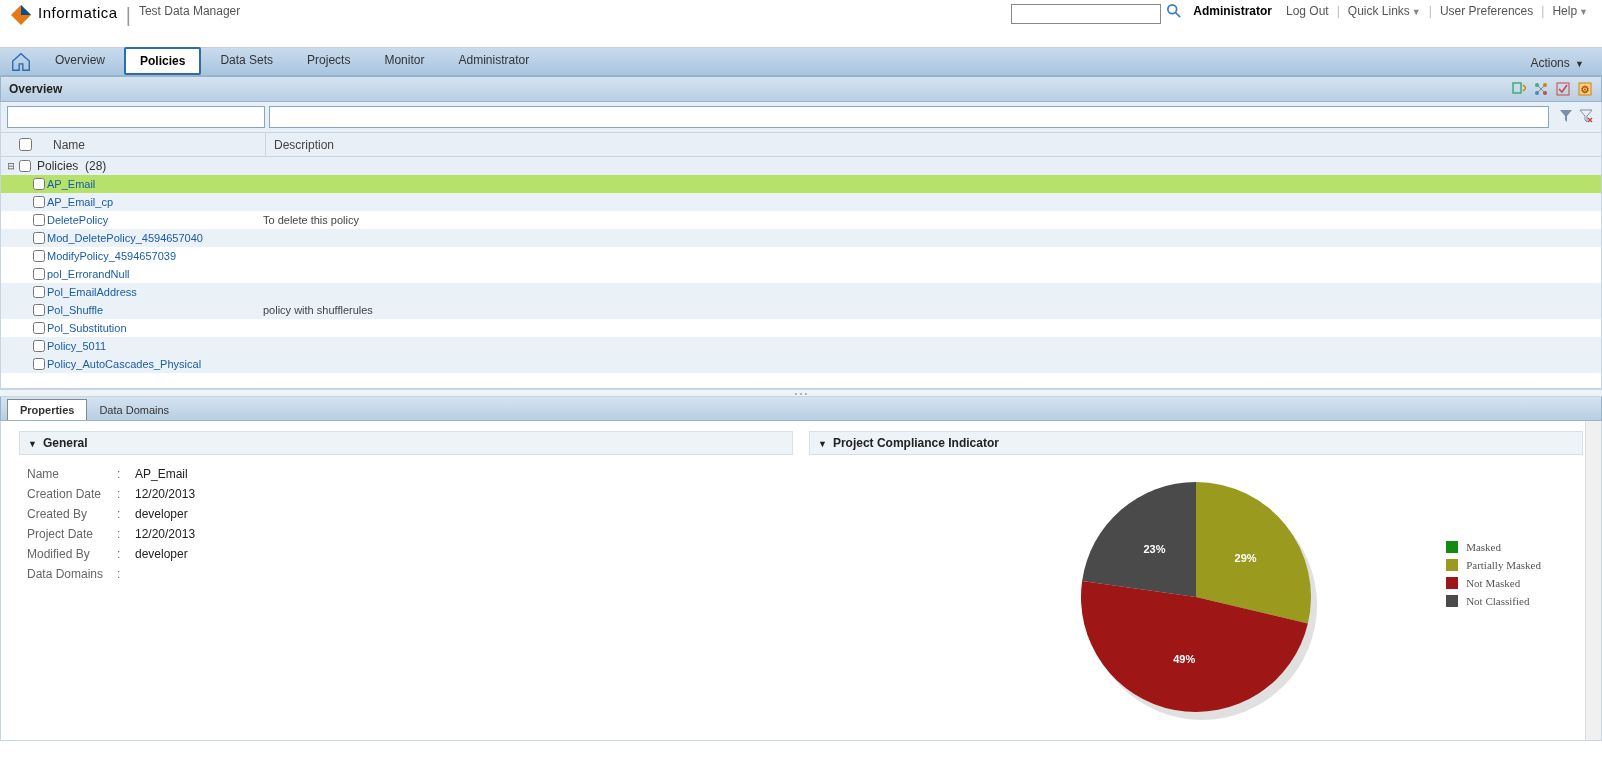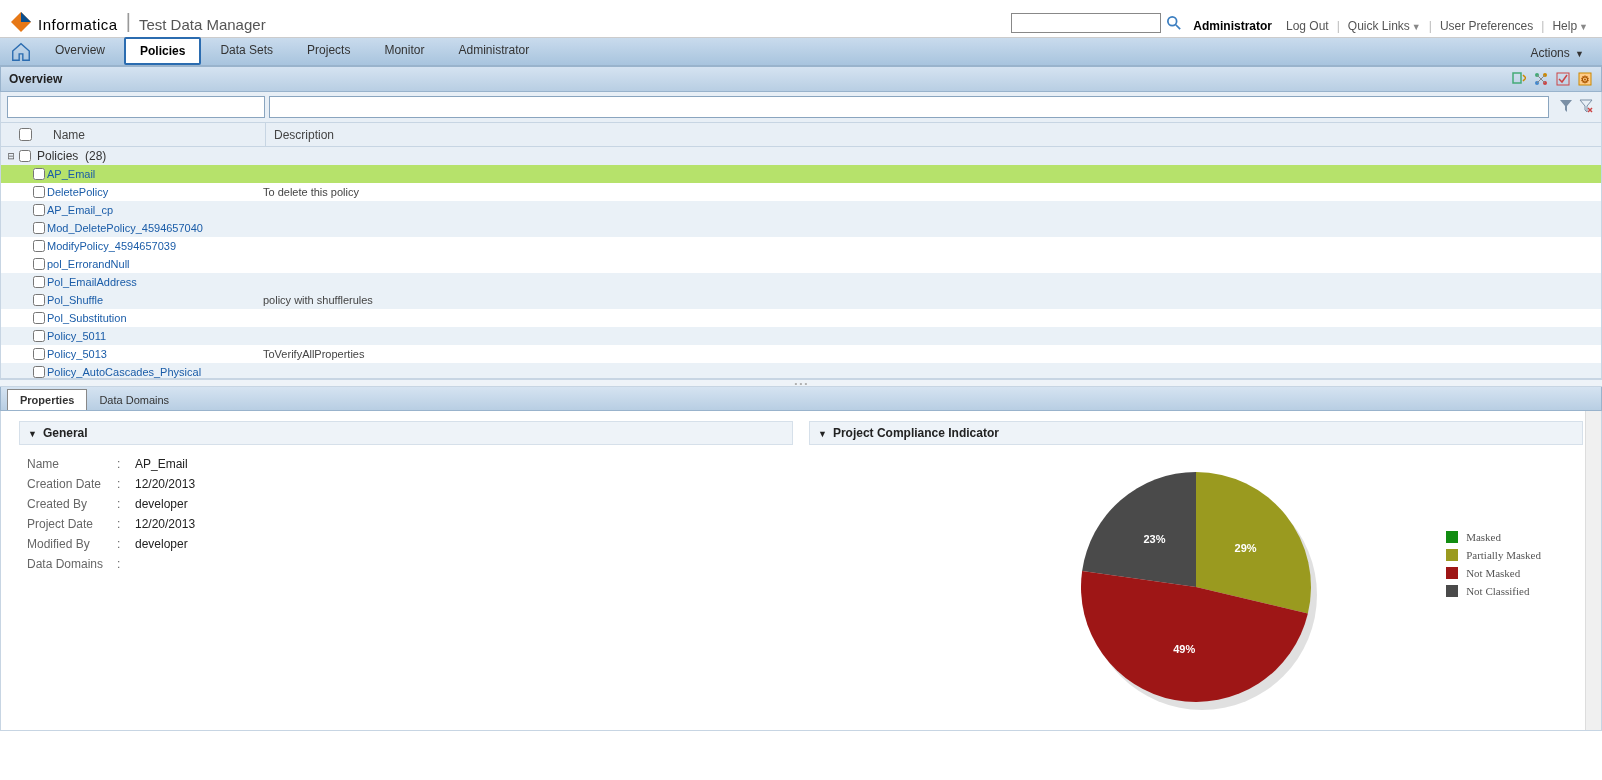--- a/index.html
+++ b/index.html
@@ -1,21 +1,21 @@
 <!DOCTYPE html>
 <html><head>
 <meta charset="utf-8">
 <style>
 * { box-sizing: border-box; margin: 0; padding: 0; }
 body { font-family: Arial, Helvetica, sans-serif; font-size: 12px; color: #333; background: #fff; }
-.top-header { display: flex; align-items: flex-end; height: 38px; padding: 4px 10px; border-bottom: 1px solid #ccc; }
+.top-header { display: flex; align-items: flex-start; height: 48px; padding: 4px 10px; border-bottom: 1px solid #ccc; }
 .logo { display: inline-flex; align-items: center; margin-right: 6px;}
 .brand { font-size: 15px; color: #000; font-weight: normal; letter-spacing: 0.5px;}
 .brand-sep { color:#999; margin: 0 8px; font-size:20px; font-weight:100;}
-.app-title { font-size: 15px; color: #555; }
+.app-title { font-size: 12px; color: #555; }
 .top-spacer { flex: 1; }
 .search-box { width: 150px; height: 20px; border:1px solid #888; padding:2px 4px; margin-right:6px;}
 .search-icon { color:#3b7ec0; font-size:14px; margin-right:12px; cursor:pointer;}
 .user-name { font-weight:bold; color:#000; margin-right:10px;}
 .top-link { color:#555; font-size:12px; cursor:pointer; padding:0 4px;}
 .top-sep { color:#bbb; margin:0 4px;}
 .dropdown-caret { font-size:9px; margin-left:2px; color:#888;}
 
 .tabs-bar { background: linear-gradient(#c9dbed, #a8c4de); height:28px; display:flex; align-items:flex-end; padding:0 10px; border-bottom:1px solid #99b3cc;}
 .home-icon { width:22px; height:22px; margin-bottom:2px; margin-right:8px; cursor:pointer;}
@@ -190,41 +190,41 @@
         <span style="padding-left:4px">Policies &nbsp;(28)</span>
       </div>
       <div class="tree-row policy-row row-selected">
         <span class="indent1"></span>
         <span class="cbcell">
           <input type="checkbox" style="">
         </span>
         <span class="name-cell"><span class="name-link">AP_Email</span></span>
         <span class="desc-cell"></span>
       </div>
+      <div class="tree-row policy-row row-alt">
+        <span class="indent1"></span>
+        <span class="cbcell">
+          <input type="checkbox" style="">
+        </span>
+        <span class="name-cell"><span class="name-link">AP_Email_cp</span></span>
+        <span class="desc-cell"></span>
+      </div>
       <div class="tree-row policy-row">
         <span class="indent1"></span>
         <span class="cbcell">
           <input type="checkbox" style="">
         </span>
         <span class="name-cell"><span class="name-link">DeletePolicy</span></span>
         <span class="desc-cell">To delete this policy</span>
       </div>
       <div class="tree-row policy-row row-alt">
         <span class="indent1"></span>
         <span class="cbcell">
           <input type="checkbox" style="">
         </span>
-        <span class="name-cell"><span class="name-link">AP_Email_cp</span></span>
-        <span class="desc-cell"></span>
-      </div>
-      <div class="tree-row policy-row row-alt">
-        <span class="indent1"></span>
-        <span class="cbcell">
-          <input type="checkbox" style="">
-        </span>
         <span class="name-cell"><span class="name-link">Mod_DeletePolicy_4594657040</span></span>
         <span class="desc-cell"></span>
       </div>
       <div class="tree-row policy-row">
         <span class="indent1"></span>
         <span class="cbcell">
           <input type="checkbox" style="">
         </span>
         <span class="name-cell"><span class="name-link">ModifyPolicy_4594657039</span></span>
         <span class="desc-cell"></span>
@@ -260,28 +260,20 @@
         </span>
         <span class="name-cell"><span class="name-link">Pol_Substitution</span></span>
       </div>
       <div class="tree-row policy-row row-alt">
         <span class="indent1"></span>
         <span class="cbcell">
           <input type="checkbox" style="">
         </span>
         <span class="name-cell"><span class="name-link">Policy_5011</span></span>
         <span class="desc-cell"></span>
-      </div>
-      <div class="tree-row policy-row">
-        <span class="indent1"></span>
-        <span class="cbcell">
-          <input type="checkbox" style="">
-        </span>
-        <span class="name-cell"><span class="name-link">Policy_5013</span></span>
-        <span class="desc-cell">ToVerifyAllProperties</span>
       </div>
       <div class="tree-row policy-row row-alt">
         <span class="indent1"></span>
         <span class="cbcell">
           <input type="checkbox" style="">
         </span>
         <span class="name-cell"><span class="name-link">Policy_AutoCascades_Physical</span></span>
         <span class="desc-cell"></span>
       </div>
     </div>

